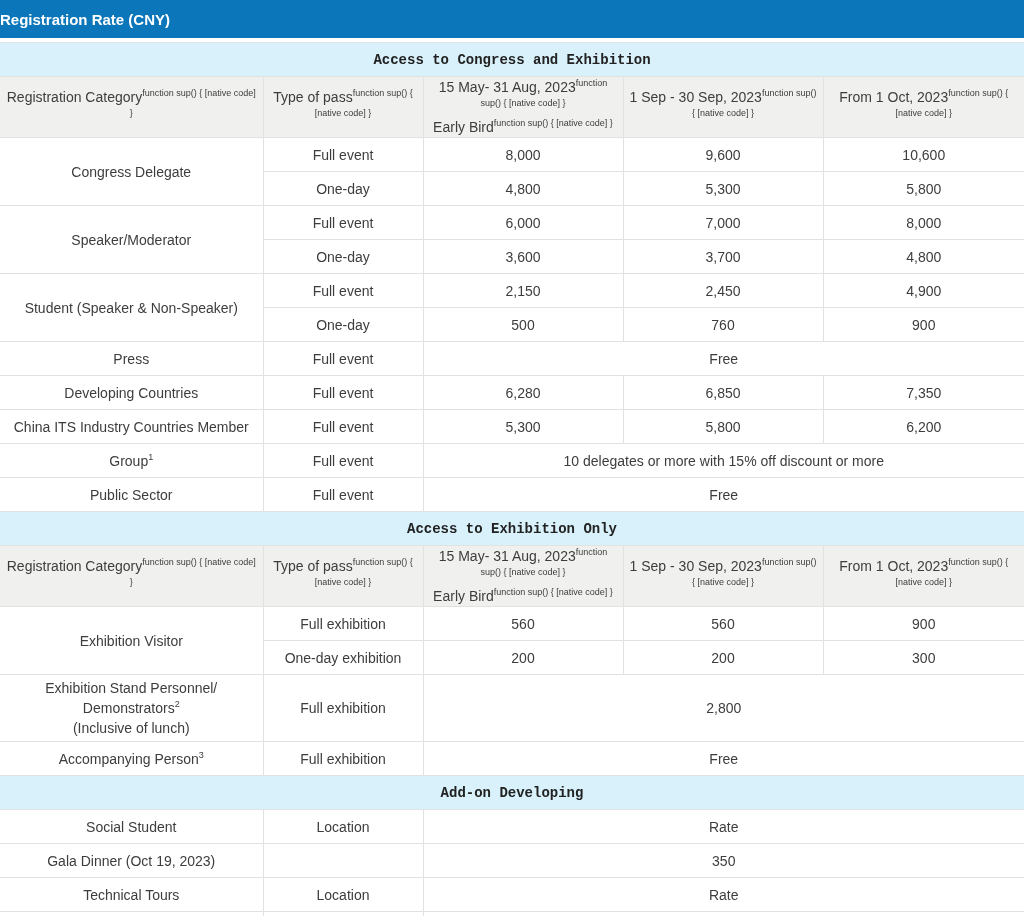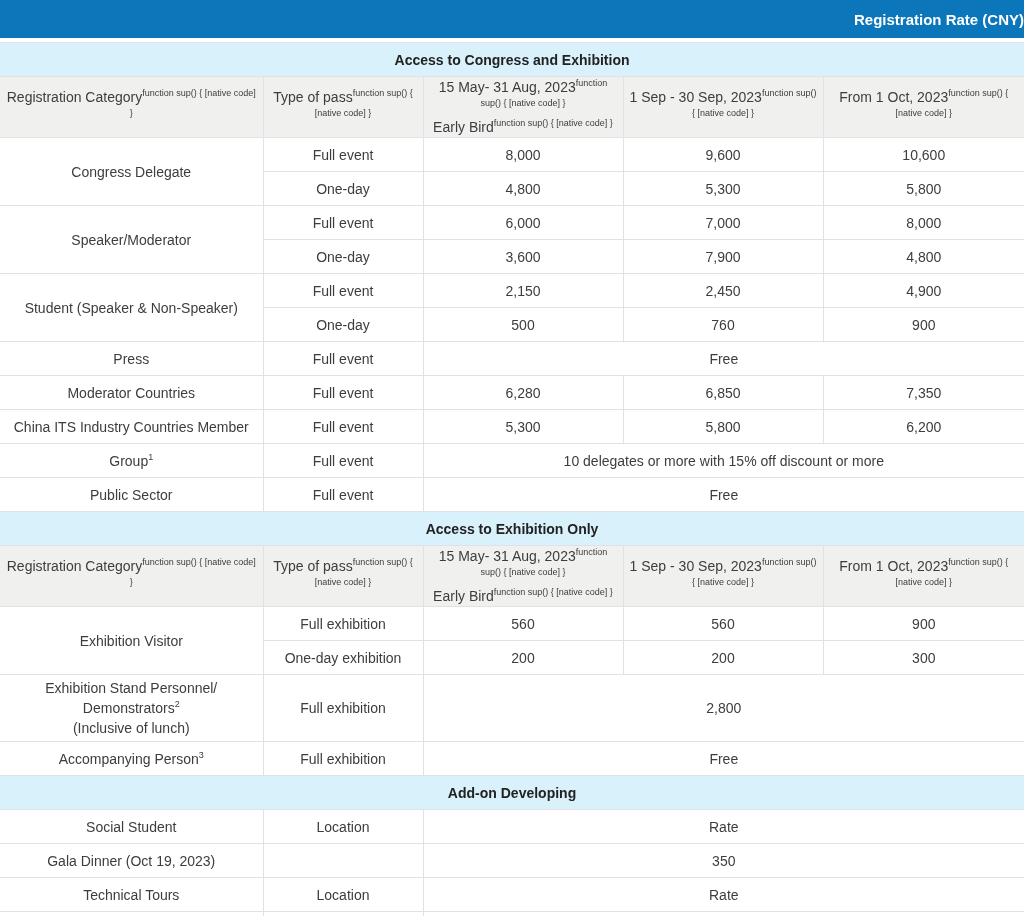--- a/index.html
+++ b/index.html
@@ -18,21 +18,21 @@
     width:1024px;
   }
   .title-bar{
     height:38px;
     background:var(--title-bg);
     color:var(--title-text);
     font-size:15px;
     font-weight:bold;
     display:flex;
     align-items:center;
-    justify-content:flex-end;
+    justify-content:flex-start;
     margin-bottom:4px;
   }
   table{
     border-collapse:collapse;
     width:1024px;
     table-layout:fixed;
   }
   td{
     border:1px solid var(--border);
     text-align:center;
@@ -43,20 +43,21 @@
     background:#ffffff;
     overflow:hidden;
   }
   td:first-child{border-left:none;}
   td:last-child{border-right:none;}
   td.section-heading{
     background:var(--section-bg);
     color:var(--heading-text);
     font-weight:bold;
     height:33px;
+    font-family:Liberation Mono, monospace;
   }
   td.col-header{
     background:var(--header-bg);
     height:49px;
     line-height:20px;
   }
   tr.tall td{height:66px;margin-top:48px;}
   td .cat-line{display:block;line-height:20px;}
   sup{
     font-size:9px;
@@ -120,21 +121,21 @@
           <span class="cat-line">Speaker/Moderator</span>
         </td>
         <td>Full event</td>
         <td>6,000</td>
         <td>7,000</td>
         <td>8,000</td>
       </tr>
       <tr>
         <td>One-day</td>
         <td>3,600</td>
-        <td>7,900</td>
+        <td>3,700</td>
         <td>4,800</td>
       </tr>
       <tr>
         <td rowspan="2">
           <span class="cat-line">Student (Speaker &amp; Non-Speaker)</span>
         </td>
         <td>Full event</td>
         <td>2,150</td>
         <td>2,450</td>
         <td>4,900</td>
@@ -147,21 +148,21 @@
       </tr>
       <tr>
         <td rowspan="1">
           <span class="cat-line">Press</span>
         </td>
         <td>Full event</td>
         <td colspan="3">Free</td>
       </tr>
       <tr>
         <td rowspan="1">
-          <span class="cat-line">Moderator Countries</span>
+          <span class="cat-line">Developing Countries</span>
         </td>
         <td>Full event</td>
         <td>6,280</td>
         <td>6,850</td>
         <td>7,350</td>
       </tr>
       <tr>
         <td rowspan="1">
           <span class="cat-line">China ITS Industry Countries Member</span>
         </td>

